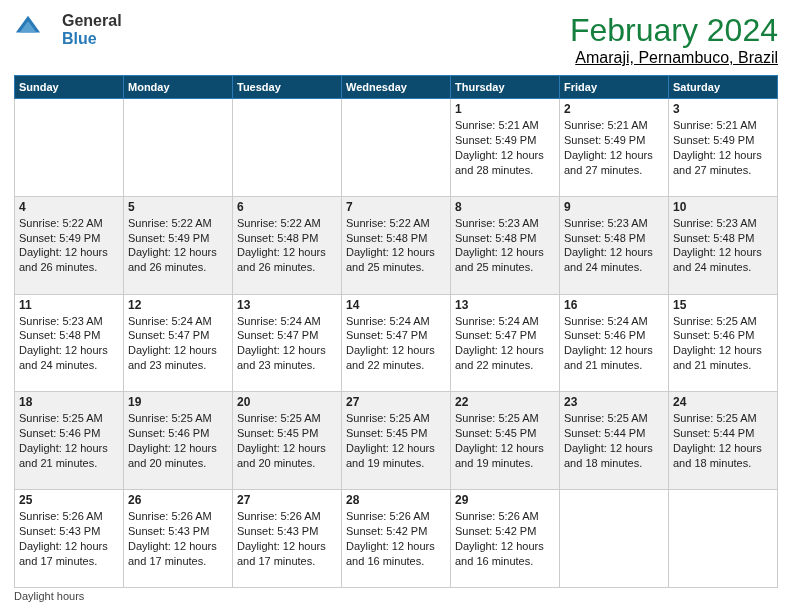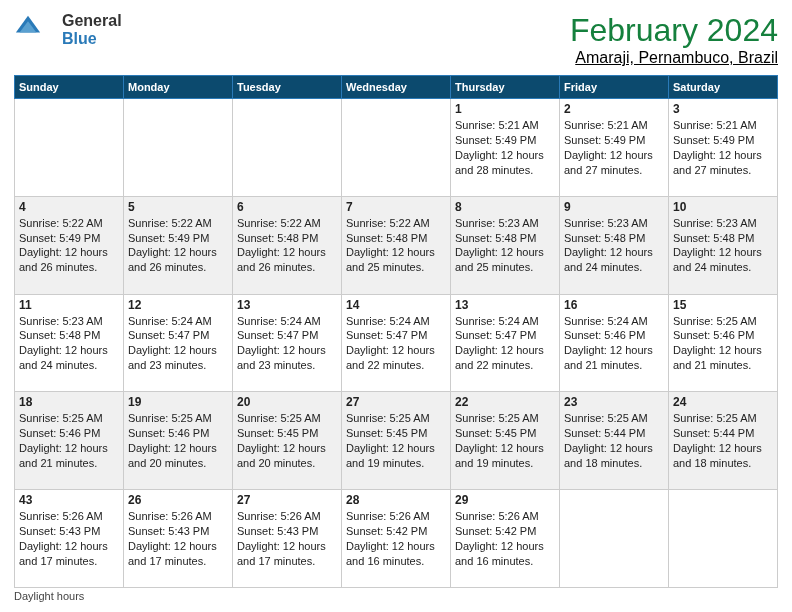--- a/index.html
+++ b/index.html
@@ -244,21 +244,21 @@
             <span class="day-num">23</span>
             <div class="day-info">Sunrise: 5:25 AM<br>Sunset: 5:44 PM<br>Daylight: 12 hours<br>and 18 minutes.</div>
           </td>
           <td>
             <span class="day-num">24</span>
             <div class="day-info">Sunrise: 5:25 AM<br>Sunset: 5:44 PM<br>Daylight: 12 hours<br>and 18 minutes.</div>
           </td>
         </tr>
         <tr>
           <td>
-            <span class="day-num">43</span>
+            <span class="day-num">25</span>
             <div class="day-info">Sunrise: 5:26 AM<br>Sunset: 5:43 PM<br>Daylight: 12 hours<br>and 17 minutes.</div>
           </td>
           <td>
             <span class="day-num">26</span>
             <div class="day-info">Sunrise: 5:26 AM<br>Sunset: 5:43 PM<br>Daylight: 12 hours<br>and 17 minutes.</div>
           </td>
           <td>
             <span class="day-num">27</span>
             <div class="day-info">Sunrise: 5:26 AM<br>Sunset: 5:43 PM<br>Daylight: 12 hours<br>and 17 minutes.</div>
           </td>

